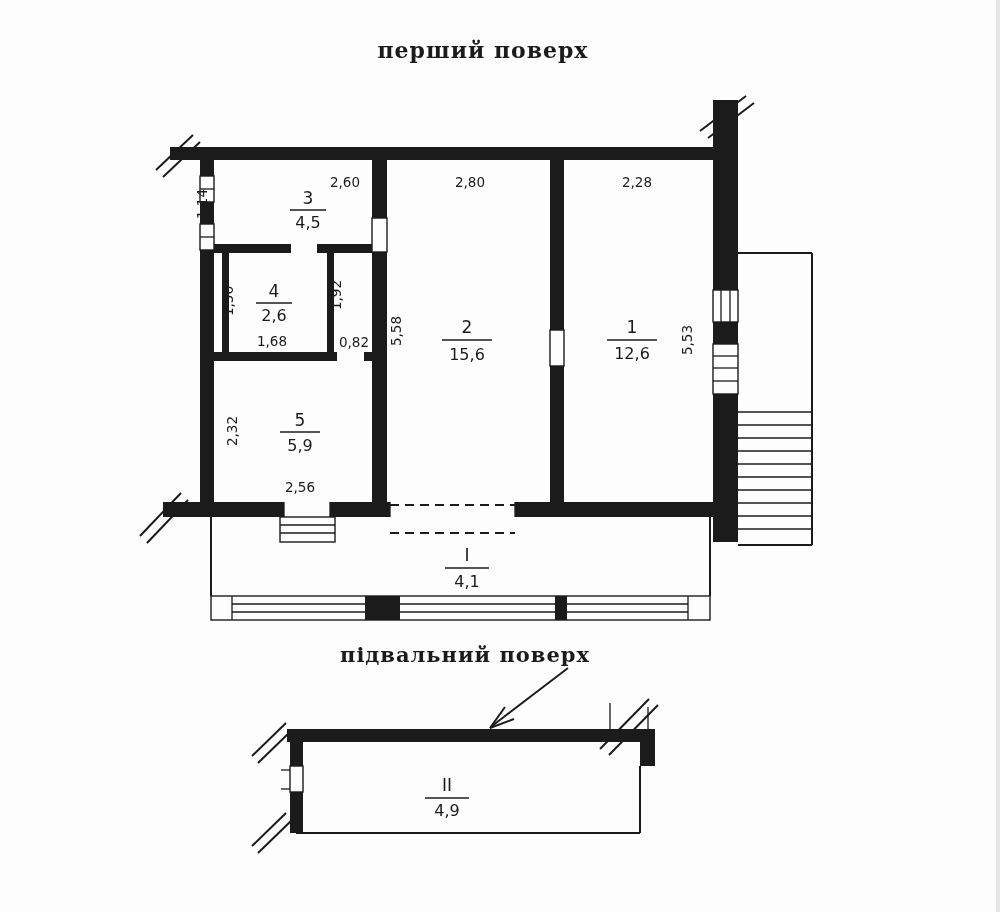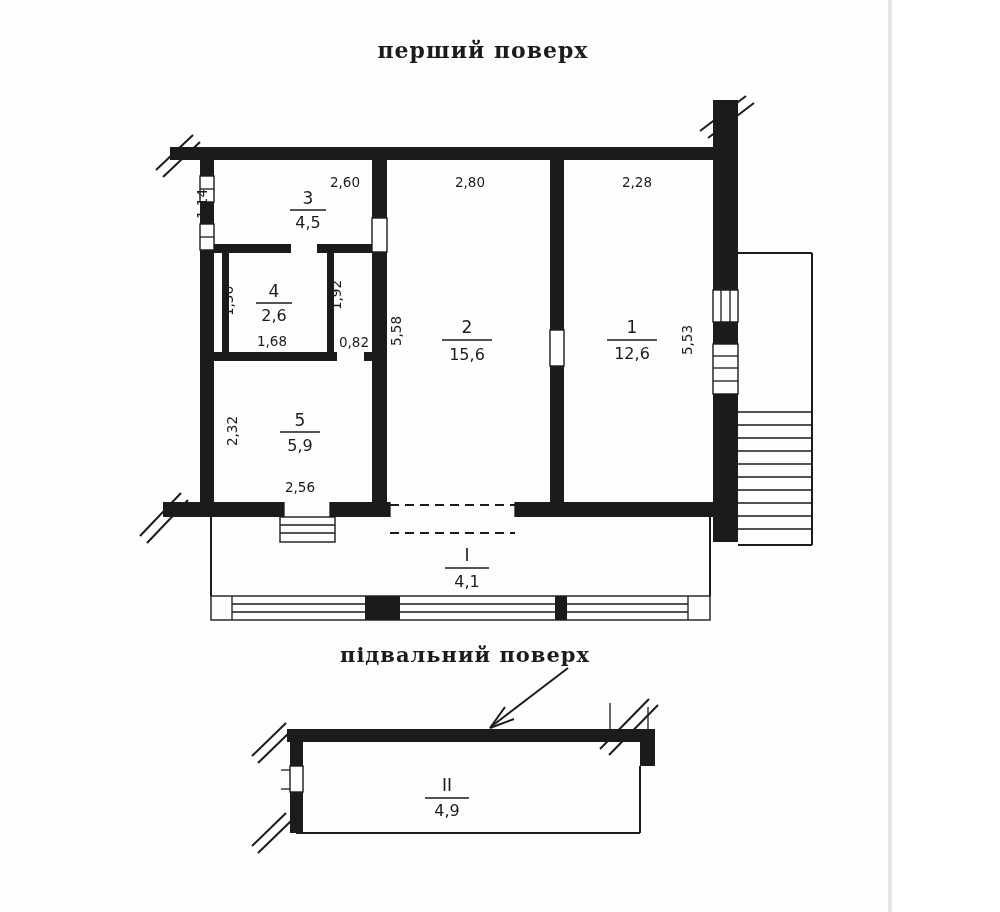--- a/index.html
+++ b/index.html
@@ -1,17 +1,17 @@
 <!DOCTYPE html>
 <html style="--ink: #1b1b1b; --paper: #fdfdfd;"><head>
 <meta charset="utf-8">
 <style>
   :root { --ink: #1b1b1b; --paper: #fdfdfd; }
   html, body { margin: 0; padding: 0; background: #ffffff; }
-  .page { width: 892px; height: 912px; position: relative; background: var(--paper); overflow: hidden; }
+  .page { width: 1000px; height: 912px; position: relative; background: var(--paper); overflow: hidden; }
   svg { display: block; color: var(--ink); }
   svg line { stroke: var(--ink); stroke-width: 2; stroke-linecap: butt; }
   svg .ink rect { fill: var(--ink); }
   svg rect.paper { fill: var(--paper); stroke: none; }
   svg rect.outline { fill: none; stroke: var(--ink); stroke-width: 1.4; }
   svg line.thin { stroke-width: 1.3; }
   svg line.step { stroke-width: 1.7; }
   svg line.ul { stroke-width: 1.6; }
   svg line.dashed { stroke-width: 1.8; stroke-dasharray: 9 6; }
   text { fill: var(--ink); }

